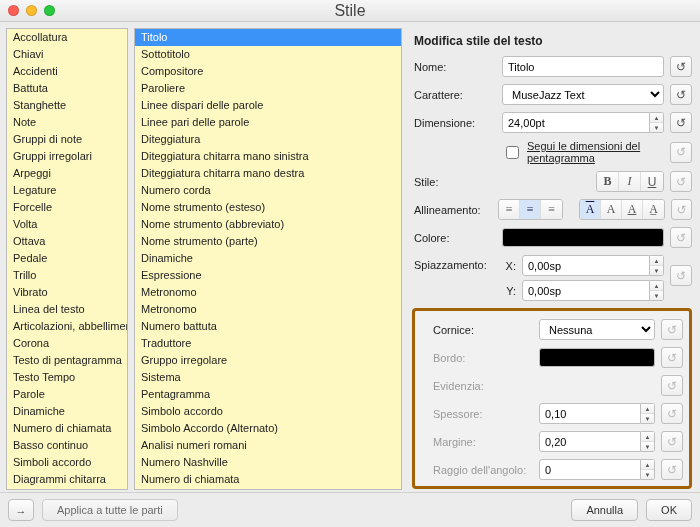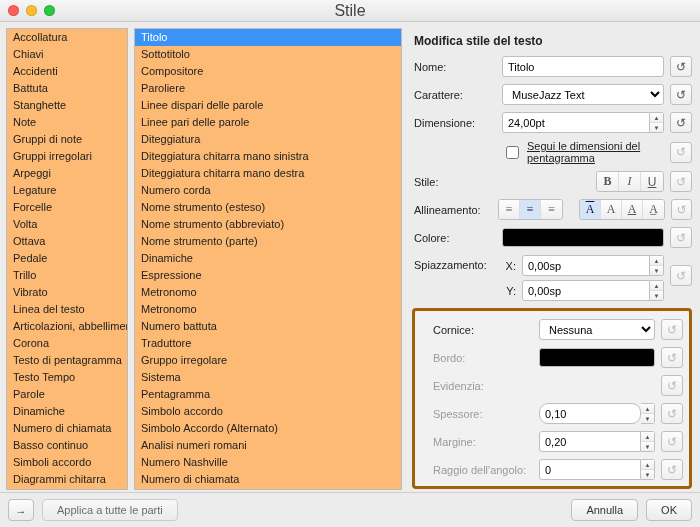--- a/index.html
+++ b/index.html
@@ -21,21 +21,21 @@
   }
   .traffic { display: flex; gap: 7px; margin-left: 8px; }
   .dot { width: 11px; height: 11px; border-radius: 50%; border: 0.5px solid rgba(0,0,0,0.15);}
   .dot.red { background:#ff5f57;} .dot.yel{background:#ffbd2e;} .dot.grn{background:#28c940;}
   .title { position:absolute; left:0; right:0; text-align:center; font-size:16px; color:#444;}
   .content {
     display:flex; flex-direction:column;
     height: calc(527px - 22px);
   }
   .main { display:flex; flex:1; overflow:hidden; padding:6px 6px 2px 6px; gap:6px;}
-  .col1, .col2 { background:#fdba74; border:1px solid #bcbcbc; overflow-y:scroll; overflow-x:hidden;}
+  .col1, .col2 { background:#fef9c3; border:1px solid #bcbcbc; overflow-y:scroll; overflow-x:hidden;}
   .col1::-webkit-scrollbar, .col2::-webkit-scrollbar { width:14px; height:14px;}
   .col1::-webkit-scrollbar-track, .col2::-webkit-scrollbar-track { background:#f4f4f4; border-left:1px solid #e0e0e0;}
   .col1::-webkit-scrollbar-thumb, .col2::-webkit-scrollbar-thumb { background:#c6c6c6; border:3px solid #f4f4f4; border-radius:7px;}
   .col1 { width:122px; }
   .col2 { width:268px; }
   .li { padding:1px 5px 2px 6px; white-space:nowrap; line-height:14px; cursor:default;}
   .li.sel { background:#3b93f7; color:#fff; }
   .panel { flex:1; padding:2px 2px 2px 4px; overflow:hidden;}
   .panel-title { font-weight:600; font-size:12px; margin:4px 0 8px 2px;}
   .row { display:flex; align-items:center; margin-bottom:7px; gap:6px;}
@@ -282,21 +282,21 @@
           <div class="reset-btn off">↺</div>
         </div>
         <div class="row">
           <div class="lbl2 muted">Evidenzia:</div>
           <div style="flex:1"></div>
           <div class="reset-btn off">↺</div>
         </div>
         <div class="row">
           <div class="lbl2 muted">Spessore:</div>
           <div class="spin" style="flex:1">
-            <input type="text" style="flex: 1 1 0%; border-radius: 9px;" value="0,10">
+            <input type="text" style="flex: 1 1 0%;" value="0,10">
             <div class="arrows">
                 <div>▲</div>
                 <div>▼</div>
               </div>
           </div>
           <div class="reset-btn off">↺</div>
         </div>
         <div class="row">
           <div class="lbl2 muted">Margine:</div>
           <div class="spin" style="flex:1">

